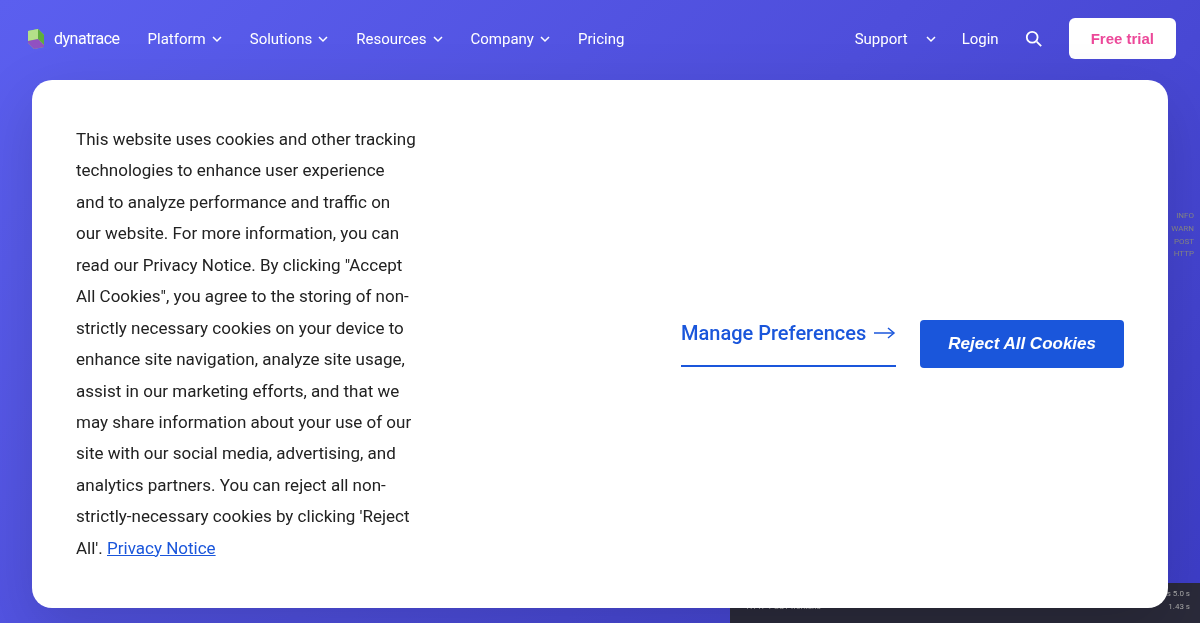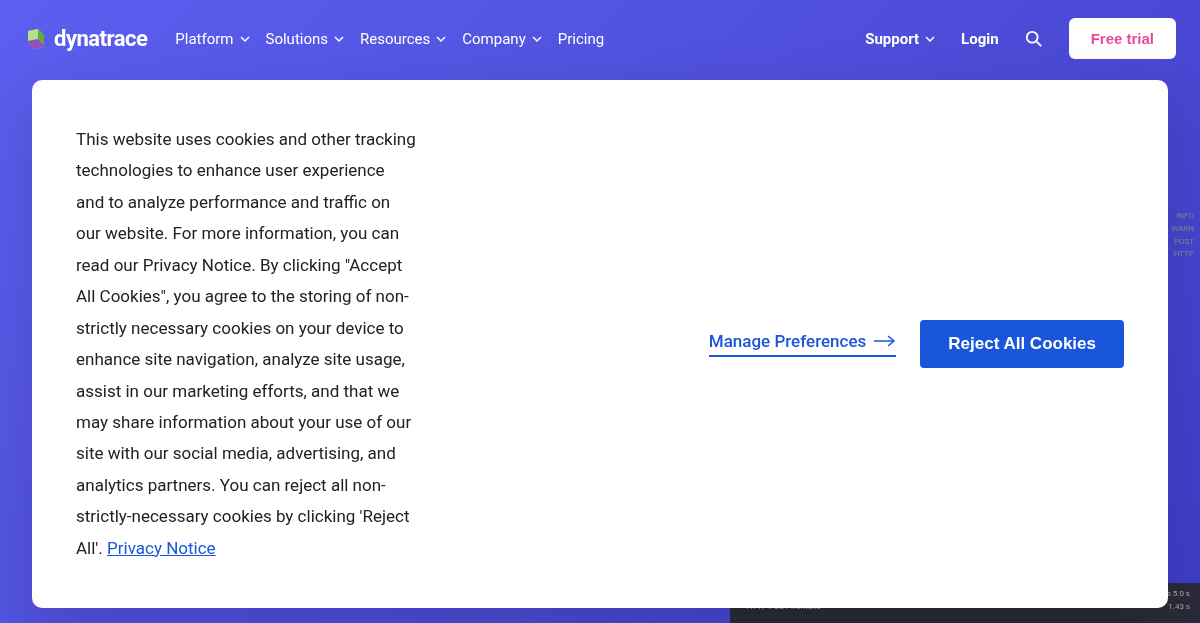--- a/index.html
+++ b/index.html
@@ -23,27 +23,27 @@
   display: flex;
   align-items: center;
   gap: 6px;
 }
 .logo-mark {
   width: 24px;
   height: 24px;
 }
 .logo-text {
   color: #fff;
-  font-size: 22px;
-  font-weight: 700;
+  font-size: 16px;
+  font-weight: 400;
   letter-spacing: -0.5px;
 }
 .nav {
   display: flex;
-  gap: 16px;
+  gap: 28px;
   align-items: center;
 }
 .nav-item {
   color: #fff;
   font-size: 15px;
   display: flex;
   align-items: center;
   gap: 6px;
   cursor: pointer;
 }
@@ -56,22 +56,21 @@
   display: flex;
   align-items: center;
   gap: 26px;
 }
 .right-link {
   color: #fff;
   font-size: 15px;
   cursor: pointer;
   display: flex;
   align-items: center;
-  gap: 6px;
-  font-weight: bold;
+  gap: 18px;
 }
 .search-icon {
   width: 18px;
   height: 18px;
   cursor: pointer;
 }
 .free-trial-btn {
   background: #fff;
   color: #ec4899;
   font-size: 15px;
@@ -82,21 +81,21 @@
   cursor: pointer;
 }
 
 
 .cookie-banner {
   position: absolute;
   left: 32px;
   right: 32px;
   top: 80px;
   background: #fff;
-  border-radius: 10px;
+  border-radius: 20px;
   padding: 44px 44px 44px 44px;
   display: flex;
   gap: 40px;
   align-items: center;
   box-shadow: 0 20px 60px rgba(0,0,0,0.15);
 }
 .cookie-text {
   flex: 0 0 340px;
   font-size: 17px;
   line-height: 1.85;
@@ -108,43 +107,44 @@
 }
 .cookie-actions {
   flex: 1;
   display: flex;
   align-items: center;
   justify-content: flex-end;
   gap: 24px;
 }
 .manage-pref {
   color: #1a56db;
-  font-size: 17px;
+  font-size: 20px;
   font-weight: 500;
   border-bottom: 2px solid #1a56db;
-  padding-bottom: 4px;
+  padding-bottom: 20px;
   display: flex;
   align-items: center;
   gap: 8px;
   cursor: pointer;
 }
 .arrow-right {
   width: 22px;
   height: 12px;
 }
 .cookie-btn {
   background: #1a56db;
   color: #fff;
   font-size: 17px;
   font-weight: 600;
   border: none;
   border-radius: 4px;
   padding: 14px 28px;
   cursor: pointer;
   white-space: nowrap;
+  font-style: italic;
 }
 .bg-labels {
   position: absolute;
   right: 6px;
   top: 210px;
   font-size: 8px;
   color: #888;
   line-height: 1.6;
   text-align: right;
   z-index: -1;

